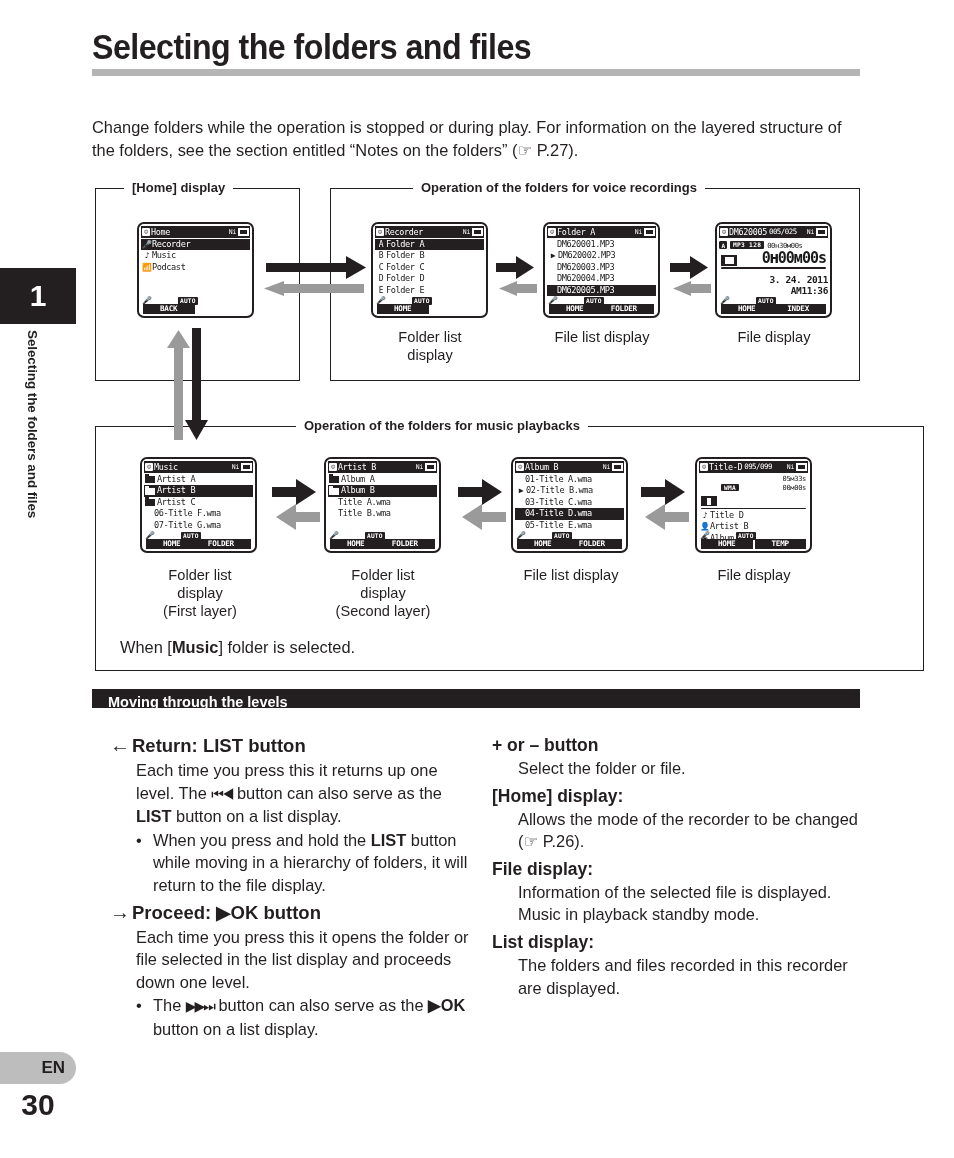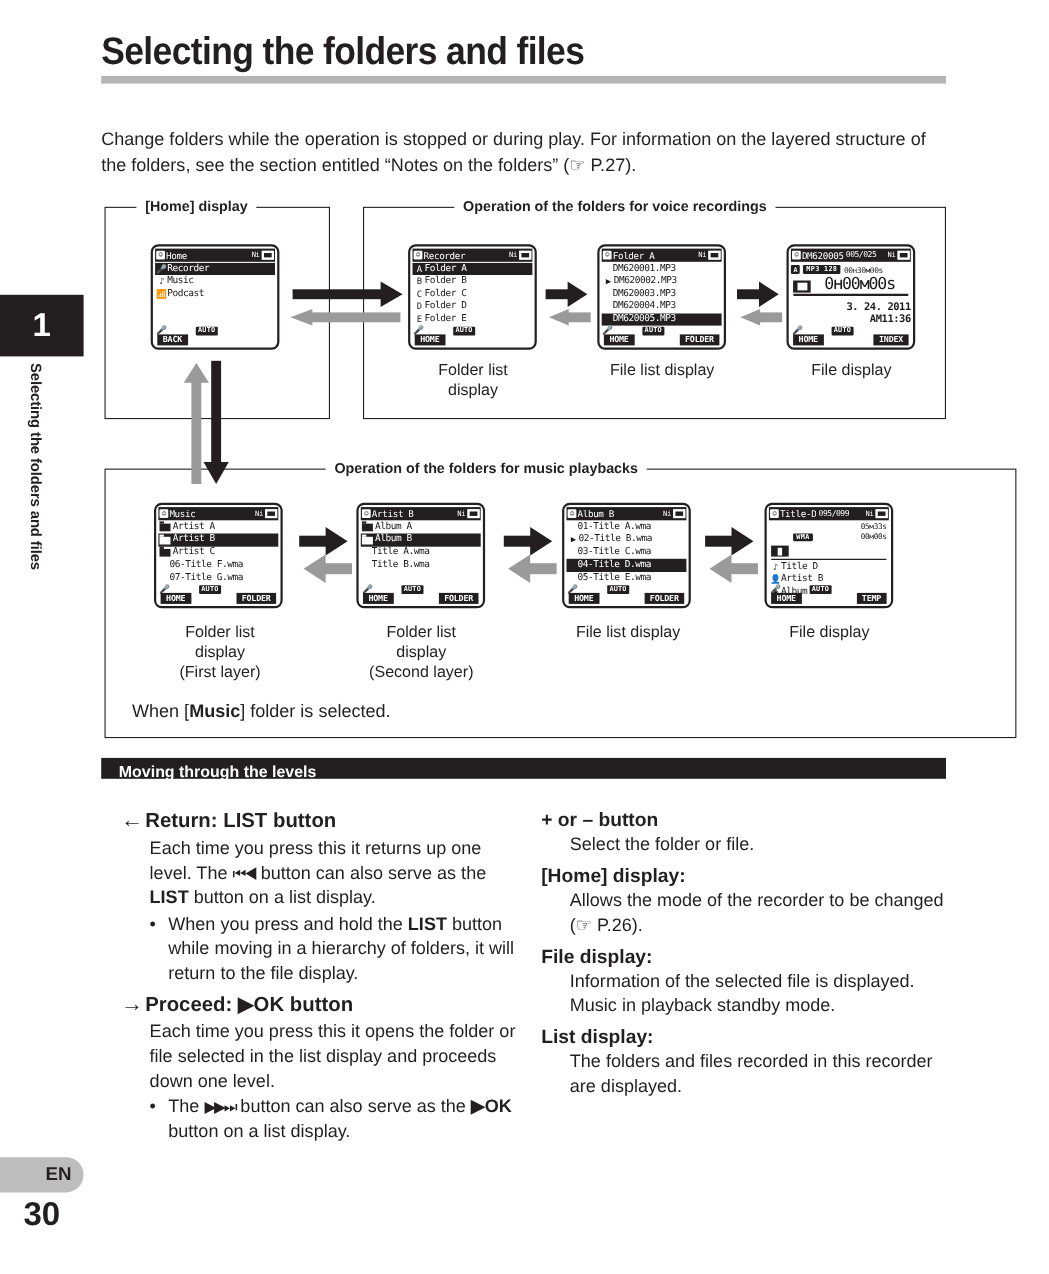--- a/index.html
+++ b/index.html
@@ -129,21 +129,21 @@
   }
   .mic-ic{ position:absolute; left:0; bottom:0; font-size:8px; line-height:8px; }
   .auto-ic{
     position:absolute; left:36px; bottom:0.5px;
     background:#231f20; color:#fff; font-size:6.2px; font-weight:bold;
     padding:0 2px; line-height:8px; border-radius:1px; letter-spacing:0.2px;
   }
   .softkey{
     position:absolute; bottom:0; background:#231f20; color:#fff;
     font-size:7.6px; font-weight:bold; line-height:10px; height:10px;
-    padding:0 5px; letter-spacing:-0.2px;
+    padding:0 17px; letter-spacing:-0.2px;
   }
   .softkey.l{ left:2px; }
   .softkey.r{ right:2px; }
 
   
   .fd-line2{
     display:flex; align-items:center; height:11px;
     font-size:7.2px; margin-top:1.5px; letter-spacing:-0.4px;
   }
   .fmt-chip{
@@ -159,22 +159,22 @@
     content:""; position:absolute; left:3.5px; top:2px;
     width:9px; height:7px; background:#fff;
   }
   .pause-icon{
     width:16px; height:10px; background:#231f20; position:relative; margin-top:2px;
   }
   .pause-icon::after{
     content:""; position:absolute; left:6px; top:1.5px; width:4px; height:7px; background:#fff;
   }
   .bigtime{
-    font-size:15px; font-weight:normal; letter-spacing:-1px;
-    line-height:15px; text-align:center; flex:1;
+    font-size:15px; font-weight:bold; letter-spacing:-1px;
+    line-height:15px; text-align:right; flex:1;
   }
   .hr-line{ height:1.6px; background:#231f20; margin:1.5px 2px 0 2px; border-radius:1px; }
   .date-line{ text-align:right; font-size:9.5px; font-weight:bold; letter-spacing:-0.4px; margin-top:5px; }
   .time-line{ text-align:right; font-size:9.5px; font-weight:bold; letter-spacing:-0.4px; }
   .rt-times{ text-align:right; font-size:7px; line-height:8.5px; letter-spacing:-0.3px; }
 
   
   .cap{
     position:absolute; text-align:center; font-size:14.6px;
     line-height:18px; color:#231f20;

